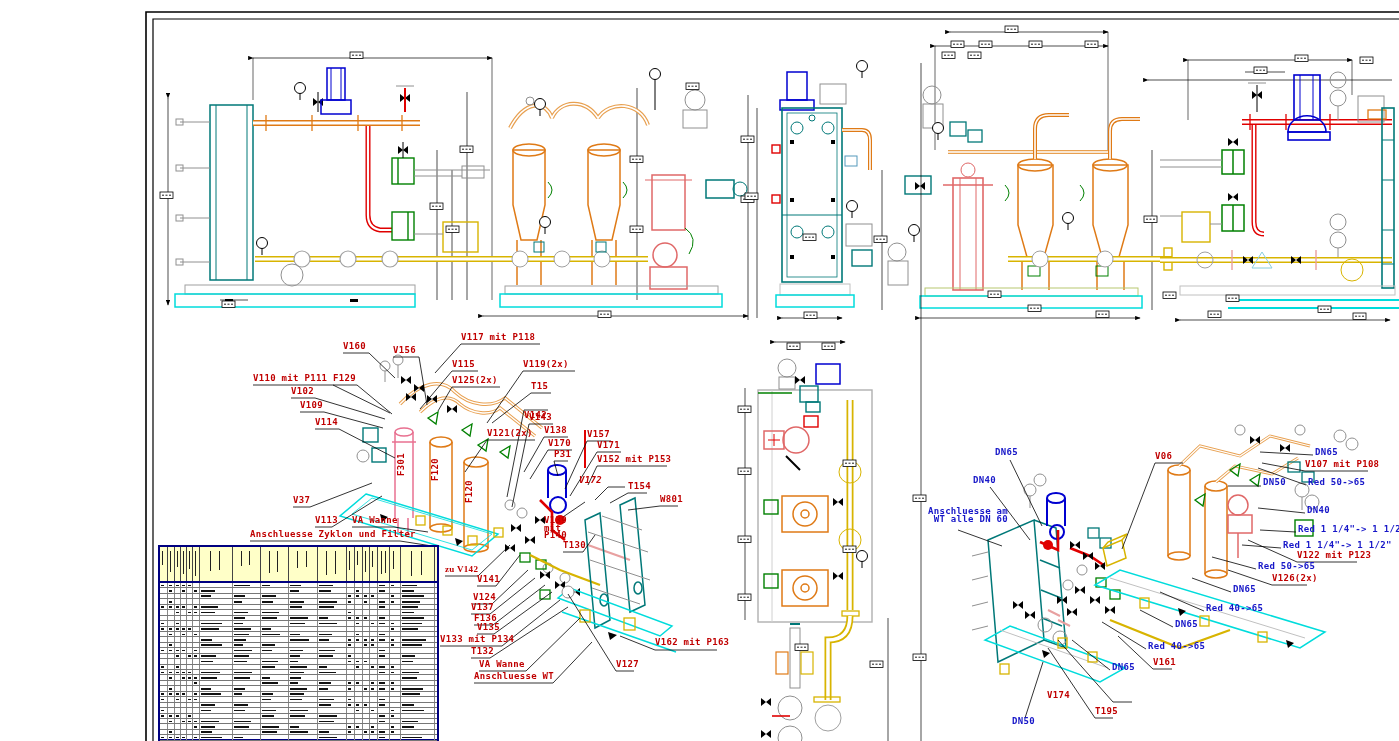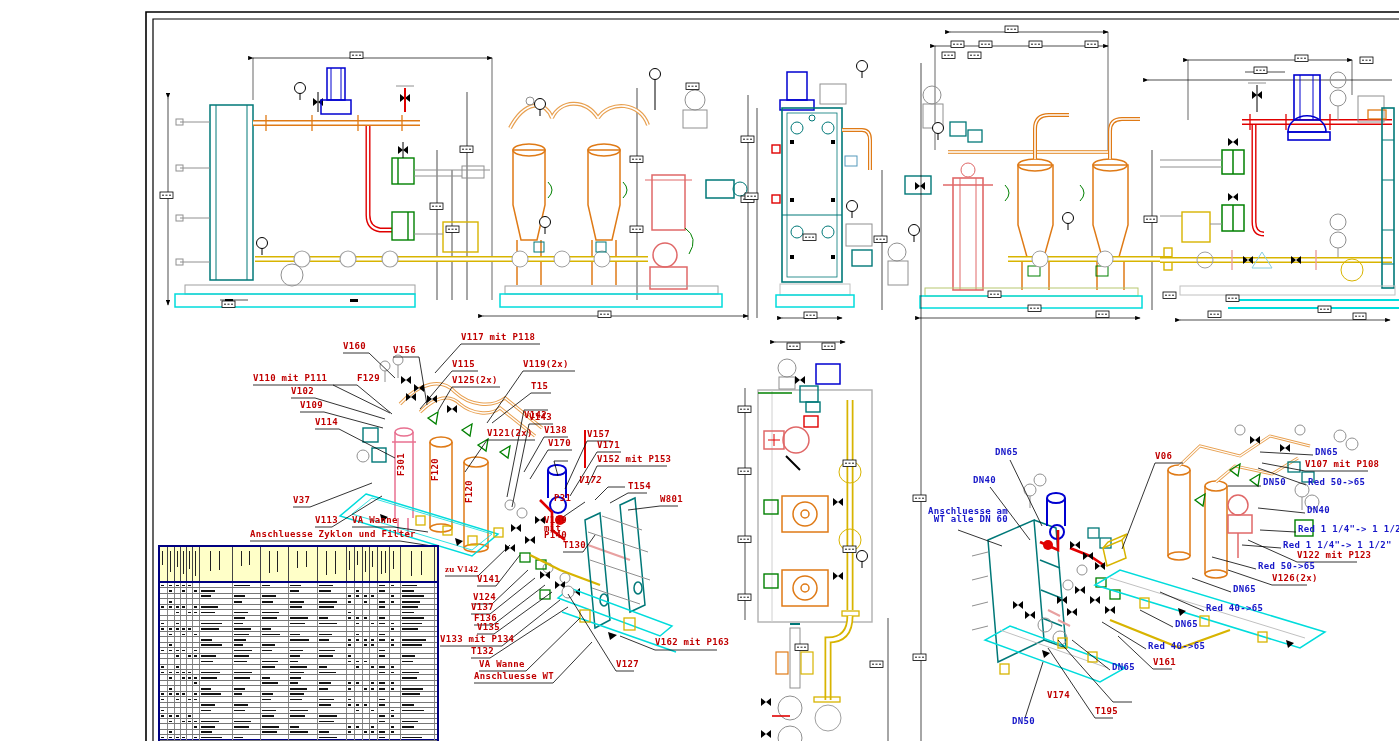--- a/index.html
+++ b/index.html
@@ -2000,33 +2000,33 @@
       </div>
 </div>
 
 <div id="labels">
       <div class="lab red" style="left: 343px; top: 343px;">V160</div>
       <div class="lab red" style="left: 393px; top: 347px;">V156</div>
       <div class="lab red" style="left: 461px; top: 334px;">V117 mit P118</div>
       <div class="lab red" style="left: 452px; top: 361px;">V115</div>
       <div class="lab red" style="left: 523px; top: 361px;">V119(2x)</div>
       <div class="lab red" style="left: 253px; top: 375px;">V110 mit P111</div>
-      <div class="lab red" style="left: 333px; top: 375px; margin-left: 24px;">F129</div>
+      <div class="lab red" style="left: 333px; top: 375px;">F129</div>
       <div class="lab red" style="left: 452px; top: 377px;">V125(2x)</div>
       <div class="lab red" style="left: 531px; top: 383px;">T15</div>
       <div class="lab red" style="left: 291px; top: 388px;">V102</div>
       <div class="lab red" style="left: 300px; top: 402px;">V109</div>
       <div class="lab red" style="left: 524px; top: 412px;">V142</div>
       <div class="lab red" style="left: 529px; top: 414px;">V143</div>
       <div class="lab red" style="left: 315px; top: 419px;">V114</div>
       <div class="lab red" style="left: 487px; top: 430px;">V121(2x)</div>
       <div class="lab red" style="left: 544px; top: 427px;">V138</div>
       <div class="lab red" style="left: 587px; top: 431px;">V157</div>
       <div class="lab red" style="left: 548px; top: 440px;">V170</div>
-      <div class="lab red" style="left: 554px; top: 451px; margin-top: 44px;">P31</div>
+      <div class="lab red" style="left: 554px; top: 451px;">P31</div>
       <div class="lab red" style="left: 597px; top: 442px;">V171</div>
       <div class="lab red" style="left: 597px; top: 456px;">V152 mit P153</div>
       <div class="lab red" style="left: 579px; top: 477px; font-style: italic;">V172</div>
       <div class="lab red" style="left: 628px; top: 483px;">T154</div>
       <div class="lab red" style="left: 660px; top: 496px;">W801</div>
       <div class="lab red" style="left: 293px; top: 497px;">V37</div>
       <div class="lab red" style="left: 315px; top: 517px;">V113</div>
       <div class="lab red" style="left: 352px; top: 517px;">VA Wanne</div>
       <div class="lab red" style="left: 250px; top: 531px;">Anschluesse Zyklon und Filter</div>
       <div class="lab red" style="left: 544px; top: 517px;">V139

